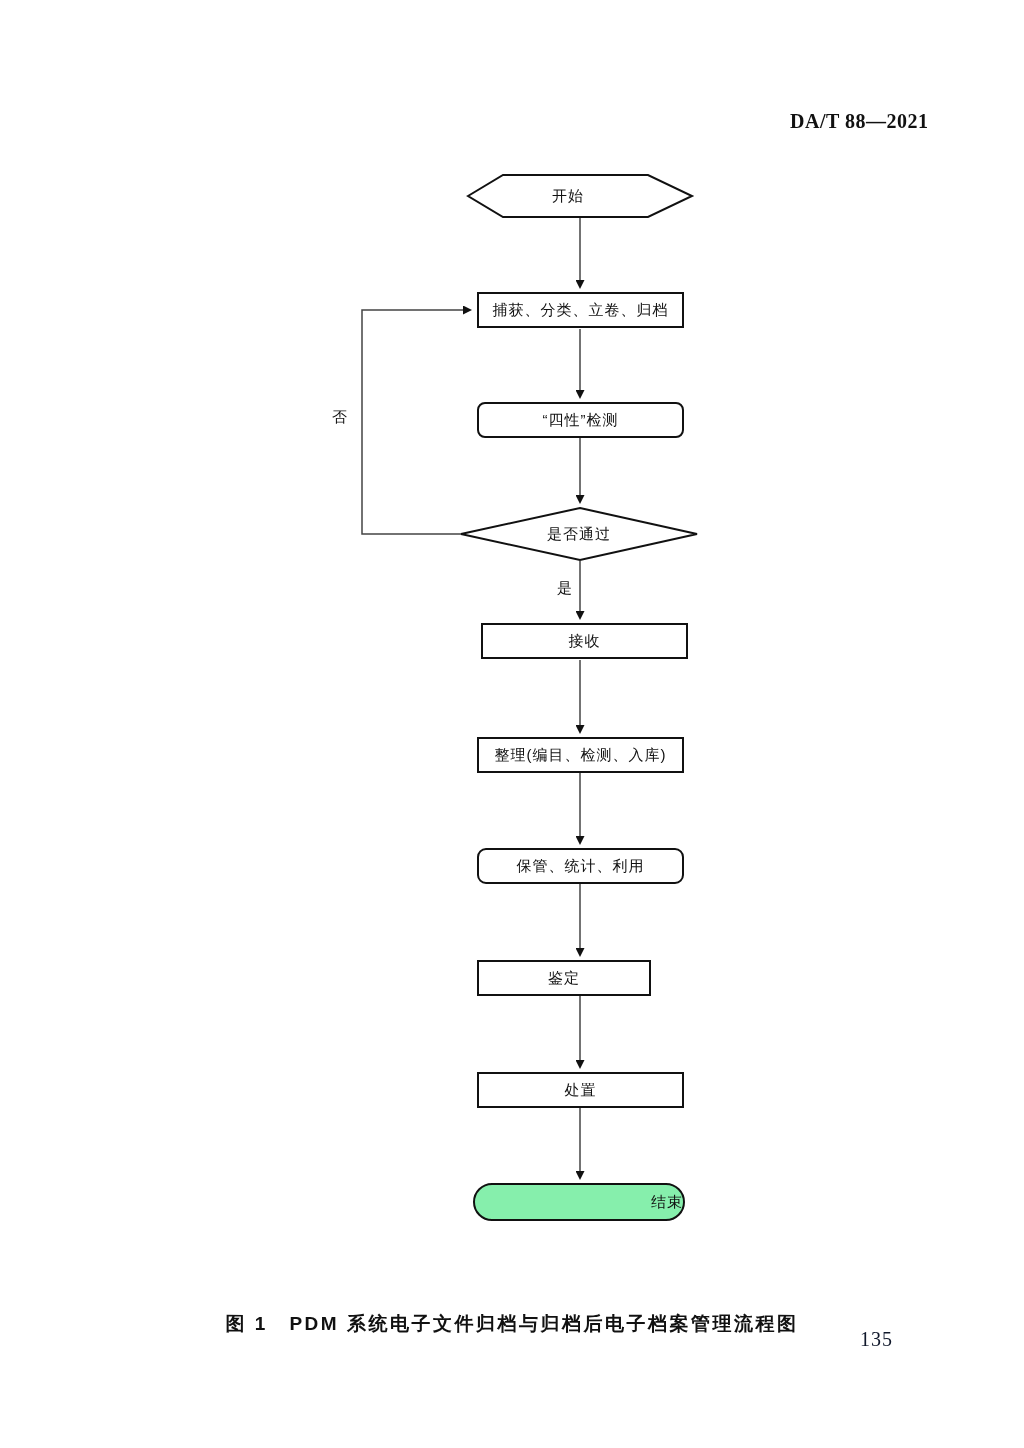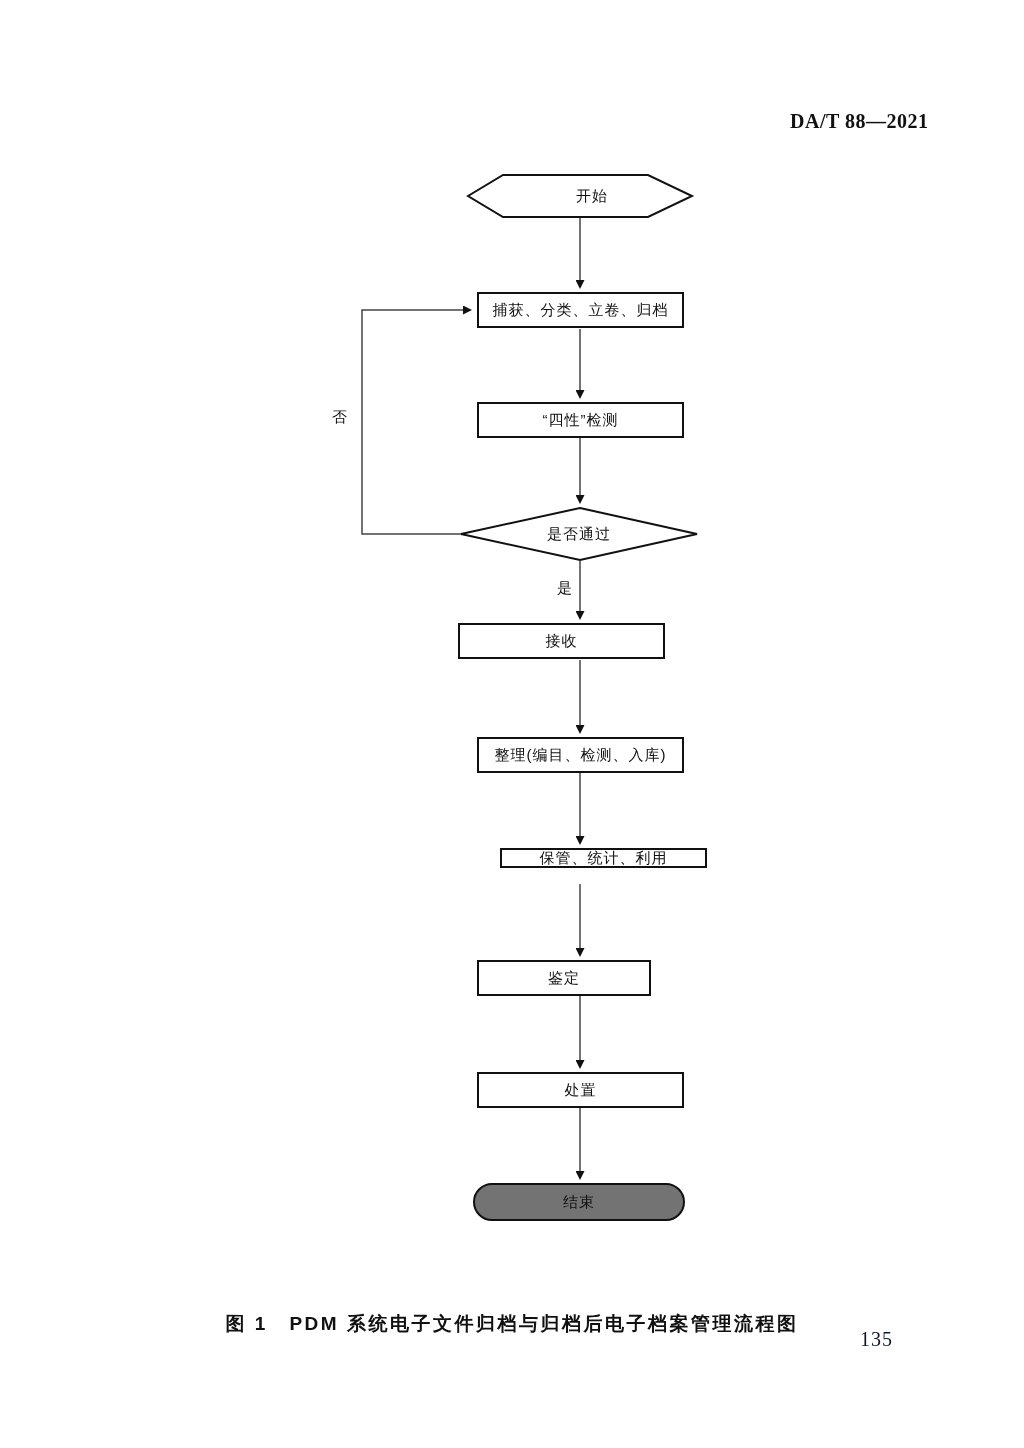--- a/index.html
+++ b/index.html
@@ -44,22 +44,23 @@
     color: #111;
     letter-spacing: 1px;
     white-space: nowrap;
   }
   .box {
     border: 2px solid #111;
     background: #fff;
   }
   .stadium {
     border: 2px solid #111;
-    background: #737373;
+    background: #86efac;
     border-radius: 19px;
+    justify-content: flex-end;
   }
   .shape-label {
     background: transparent;
   }
   .edge-label {
     position: absolute;
     font-size: 15px;
     color: #111;
   }
   .caption {
@@ -110,45 +111,45 @@
       <line x1="580" y1="660" x2="580" y2="732" marker-end="url(#arrow)"></line>
       <line x1="580" y1="773" x2="580" y2="843" marker-end="url(#arrow)"></line>
       <line x1="580" y1="884" x2="580" y2="955" marker-end="url(#arrow)"></line>
       <line x1="580" y1="996" x2="580" y2="1067" marker-end="url(#arrow)"></line>
       <line x1="580" y1="1108" x2="580" y2="1178" marker-end="url(#arrow)"></line>
 
       <polyline points="461,534 362,534 362,310 470,310" marker-end="url(#arrow)"></polyline>
     </g>
   </svg>
 
-  <div class="node shape-label" style="left:480px; top:175px; width:224px; height:42px;">
+  <div class="node shape-label" style="left:456px; top:175px; width:224px; height:42px;">
     <span>开始</span>
   </div>
 
   <div class="node box" style="left:477px; top:292px; width:207px; height:36px;">
     <span>捕获、分类、立卷、归档</span>
   </div>
 
-  <div class="node box" style="left:477px; top:402px; width:207px; height:36px;">
+  <div class="node box" style="left:477px; top:402px; width:207px; height:36px;border-radius:8px;">
     <span>“四性”检测</span>
   </div>
 
   <div class="node shape-label" style="left:461px; top:508px; width:236px; height:52px;">
     <span>是否通过</span>
   </div>
 
-  <div class="node box" style="left:458px; top:623px; width:207px; height:36px;">
+  <div class="node box" style="left:481px; top:623px; width:207px; height:36px;">
     <span>接收</span>
   </div>
 
   <div class="node box" style="left:477px; top:737px; width:207px; height:36px;">
     <span>整理(编目、检测、入库)</span>
   </div>
 
-  <div class="node box" style="left:500px; top:848px; width:207px; height:20px;">
+  <div class="node box" style="left:477px; top:848px; width:207px; height:36px;border-radius:9px;">
     <span>保管、统计、利用</span>
   </div>
 
   <div class="node box" style="left:477px; top:960px; width:174px; height:36px;">
     <span>鉴定</span>
   </div>
 
   <div class="node box" style="left:477px; top:1072px; width:207px; height:36px;">
     <span>处置</span>
   </div>

